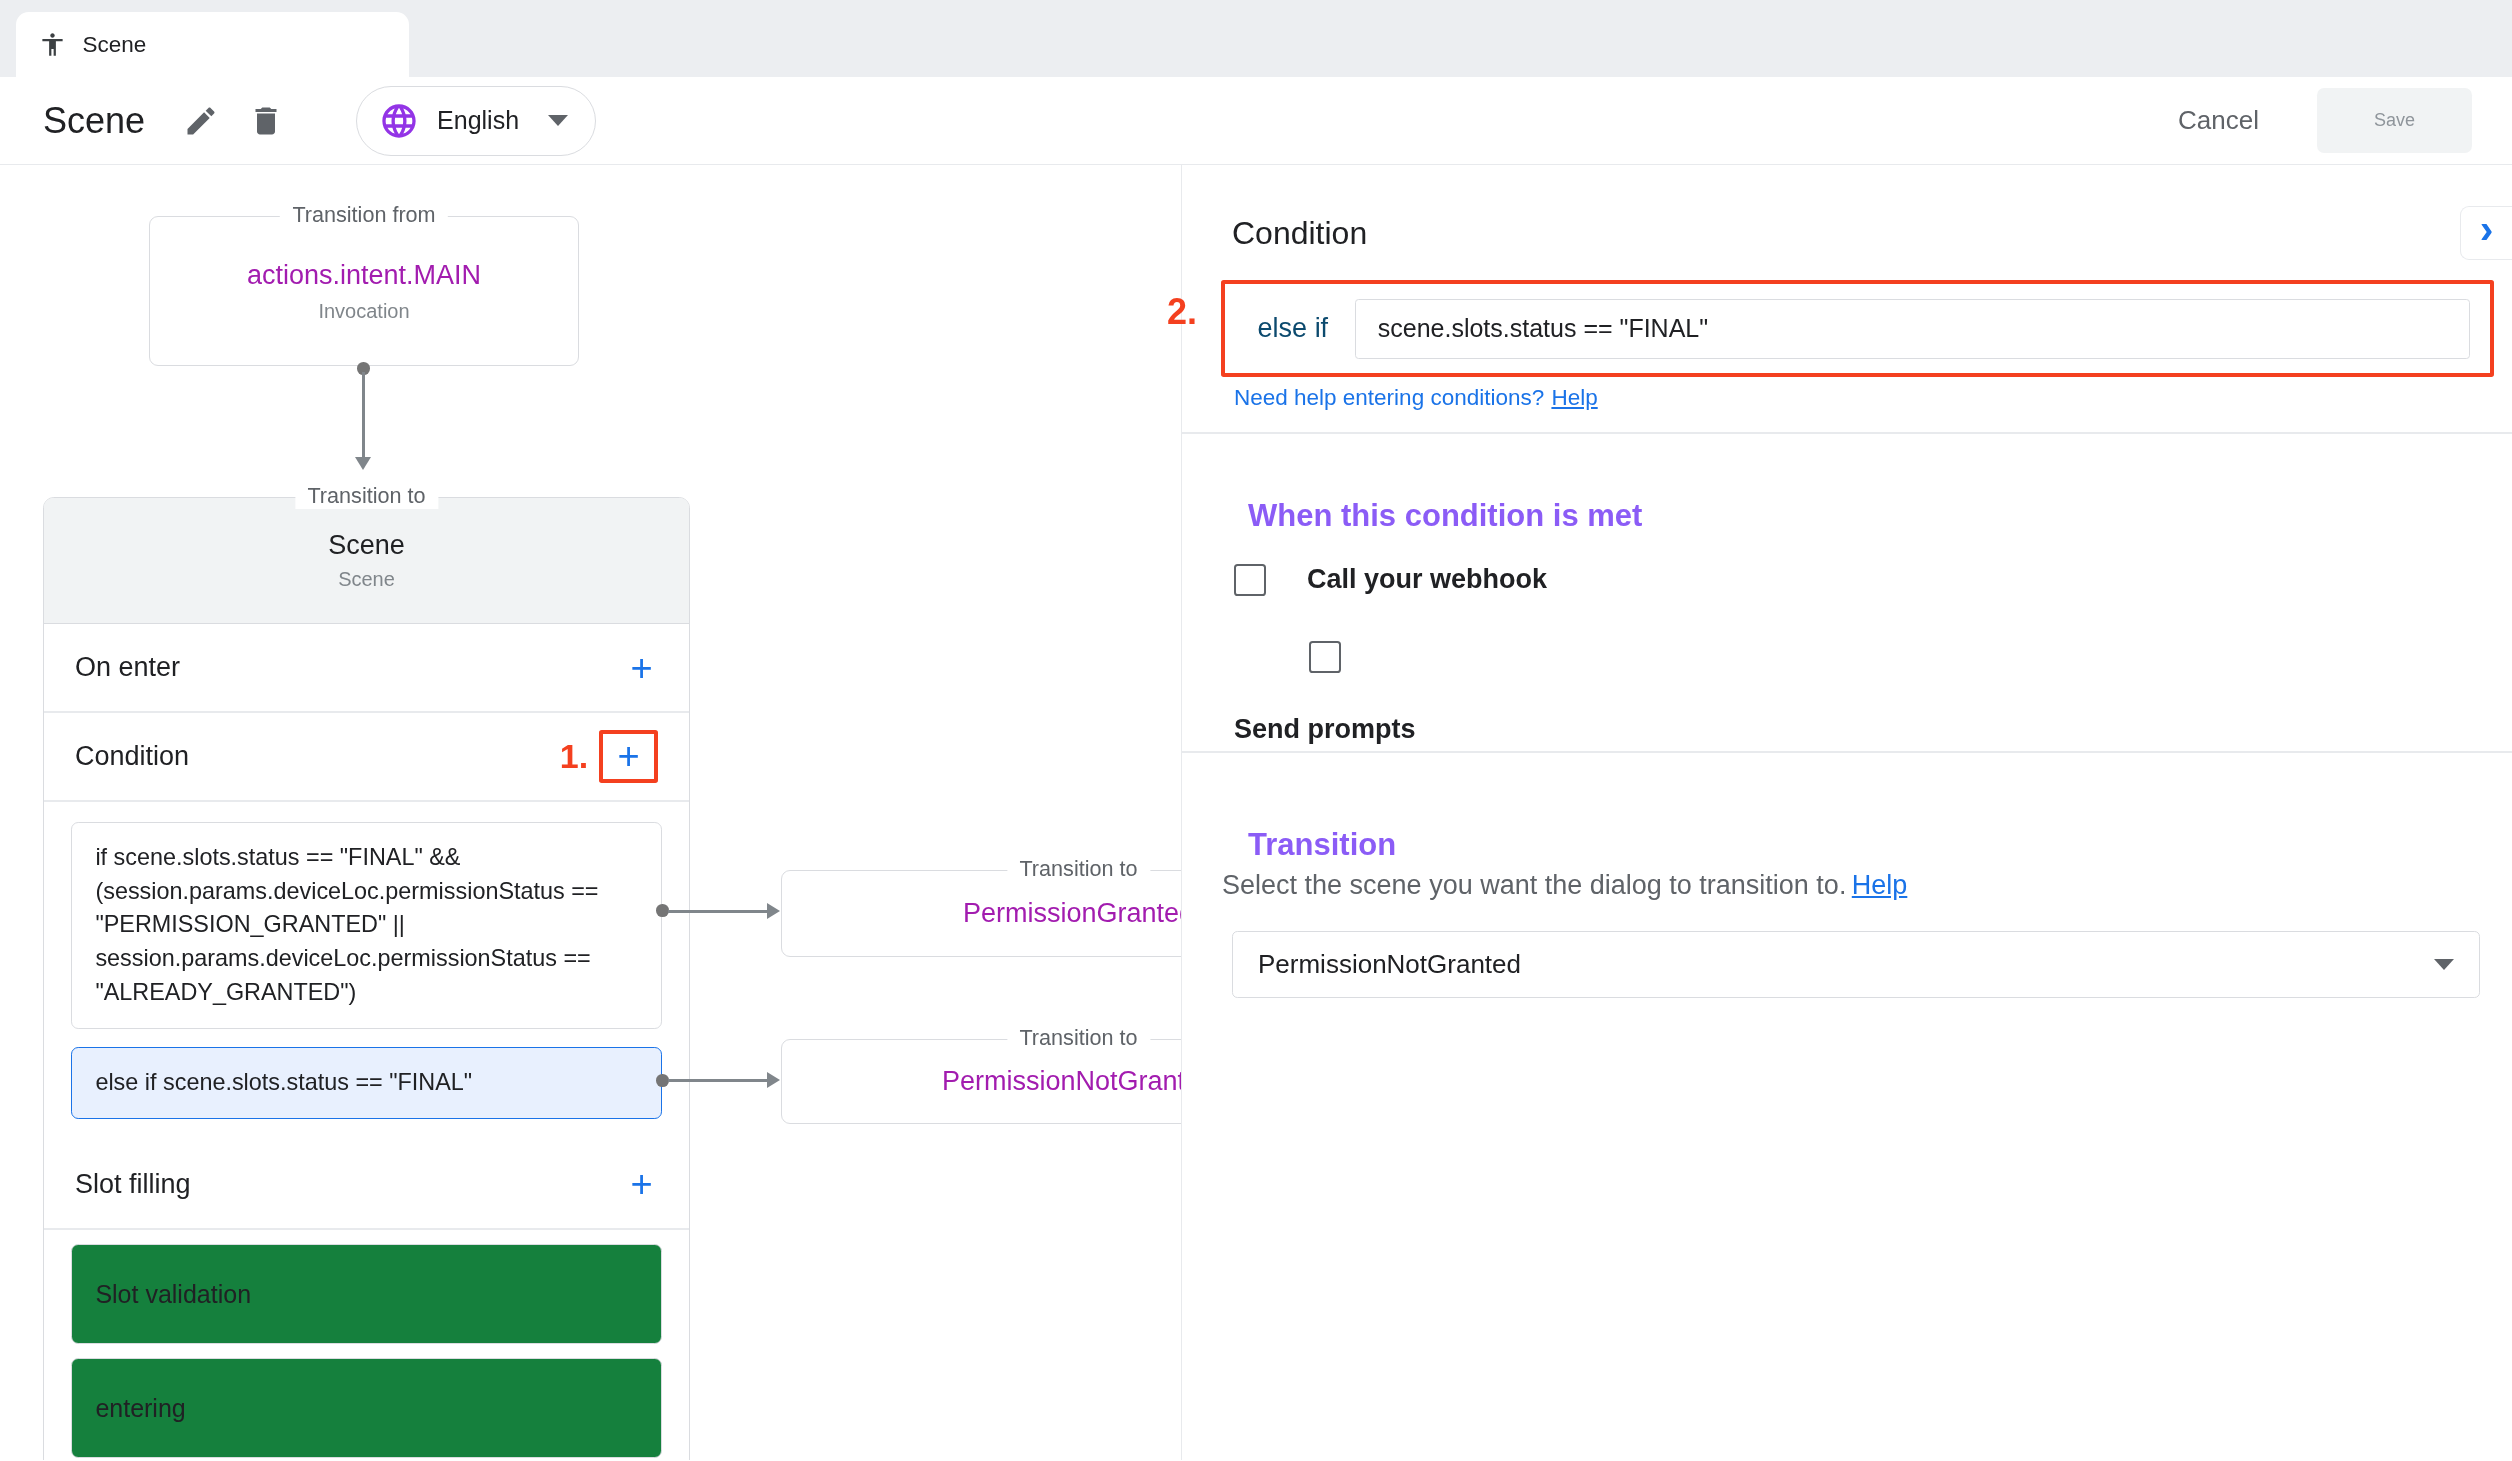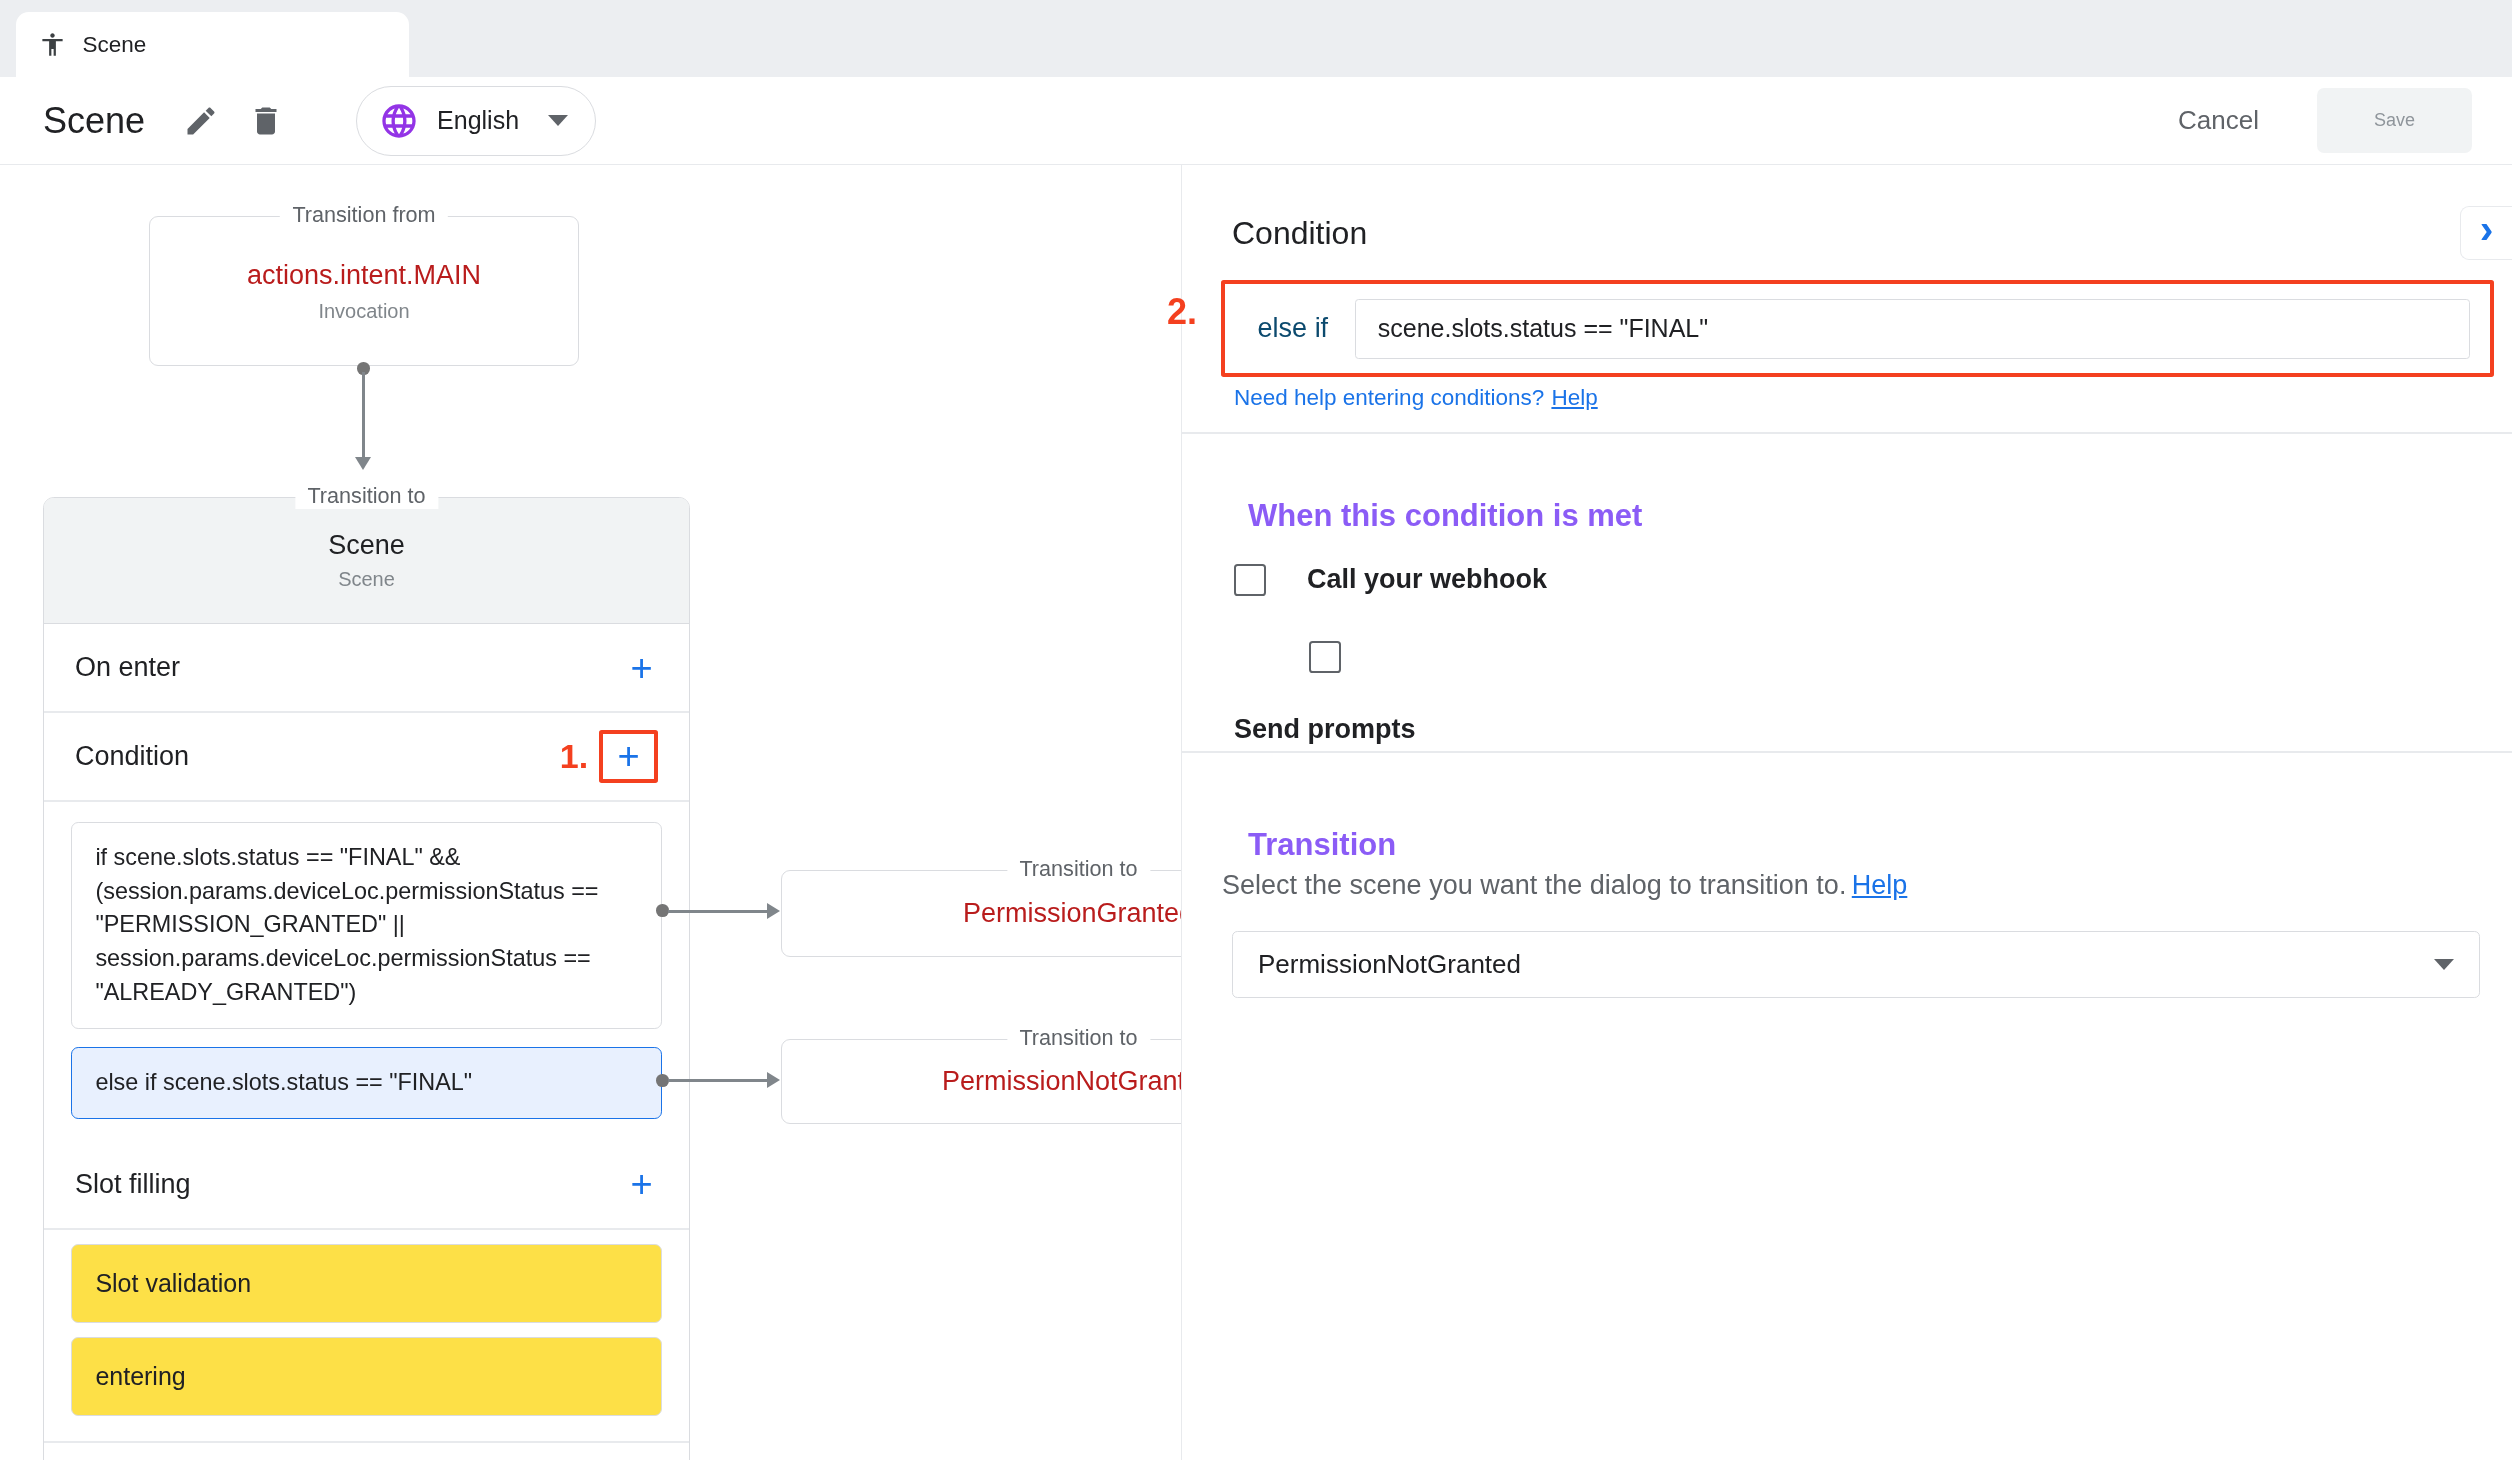--- a/index.html
+++ b/index.html
@@ -48,21 +48,21 @@
   .panel { position: absolute; left: 1181px; right: 0; top: 0; bottom: 0; background: #fff; border-left: 1.8px solid #e8eaed; }
 
   
   .node { position: absolute; background: #fff; border: 1.8px solid #dadce0; border-radius: 9px; }
   .legend {
     position: absolute; top: -15.3px; left: 50%; transform: translateX(-50%);
     background: #fff; padding: 0 12.6px; font-size: 21.6px; color: #5f6368; white-space: nowrap;
   }
   .tfrom { left: 149px; top: 51px; width: 430px; height: 150px;
     display: flex; flex-direction: column; align-items: center; justify-content: center; gap: 9px; }
-  .node-title { font-size: 27px; color: #b91c1c; white-space: nowrap; }
+  .node-title { font-size: 27px; color: #a21caf; white-space: nowrap; }
   .node-sub { font-size: 20px; color: #80868b; }
   .target { display: flex; align-items: center; justify-content: center; height: 87px; width: 595px; left: 781px; }
 
   .cdot { position: absolute; width: 12.6px; height: 12.6px; border-radius: 50%; background: #757575; }
   .vline { position: absolute; width: 2.7px; background: #80868b; }
   .hline { position: absolute; height: 2.7px; background: #80868b; }
   .arr-down { position: absolute; width: 0; height: 0; border-left: 8px solid transparent; border-right: 8px solid transparent; border-top: 13.5px solid #80868b; }
   .arr-right { position: absolute; width: 0; height: 0; border-top: 8px solid transparent; border-bottom: 8px solid transparent; border-left: 13.5px solid #80868b; }
 
   
@@ -75,22 +75,22 @@
   .section-row { height: 87px; display: flex; align-items: center; justify-content: space-between; padding: 0 31px; font-size: 27px; }
   .add-btn { font-size: 38px; line-height: 1; color: #1a73e8; background: none; border: none; padding: 0 5.4px; font-weight: 400; }
   .hdiv { height: 1.8px; background: #e8eaed; }
   .anno-wrap { display: flex; align-items: center; gap: 10.8px; }
   .anno-num { color: #f4401f; font-size: 34px; font-weight: 700; }
   .anno-sm { border: 4.5px solid #f4401f; border-radius: 2.7px; padding: 3.6px 9px; display: flex; align-items: center; justify-content: center; }
   .cond-list { padding: 20px 27px 21.6px; }
   .cond-item { border: 1.8px solid #dadce0; border-radius: 7.2px; padding: 18px 23.4px; font-size: 23.4px; line-height: 1.45;
     color: #202124; overflow-wrap: break-word; cursor: pointer; background: #fff; }
   .cond-item.selected { margin-top: 18px; background: #e8f0fe; border-color: #1a73e8; }
-  .slot-box { margin: 14.4px 27px 0; height: 79px; border: 1.8px solid #dadce0; border-radius: 7.2px;
-    display: flex; align-items: center; padding: 0 23.4px; font-size: 25px; cursor: pointer; background: #fde047; }
+  .slot-box { margin: 14.4px 27px 0; height: 100px; border: 1.8px solid #dadce0; border-radius: 7.2px;
+    display: flex; align-items: center; padding: 0 23.4px; font-size: 25px; cursor: pointer; background: #15803d; }
   .card-bottom-div { margin-top: 25px; }
 
   
   .collapse-btn { position: absolute; top: 41px; right: 0; width: 52px; height: 54px; background: #fff;
     border: 1.8px solid #e8eaed; border-right: none; border-radius: 9px 0 0 9px;
     display: flex; align-items: center; justify-content: center; }
   .collapse-btn .chev { color: #1a73e8; font-size: 41px; font-weight: 700; line-height: 1; margin-top: -7.2px; }
   .panel-h2 { position: absolute; left: 50px; top: 50px; margin: 0; font-size: 32px; font-weight: 400; }
   .anno-lg { position: absolute; left: 39px; top: 115px; width: 1273px; height: 97px;
     border: 4.5px solid #f4401f; border-radius: 2.7px; display: flex; align-items: center; gap: 27px; padding: 0 20px; background: #fff; }

